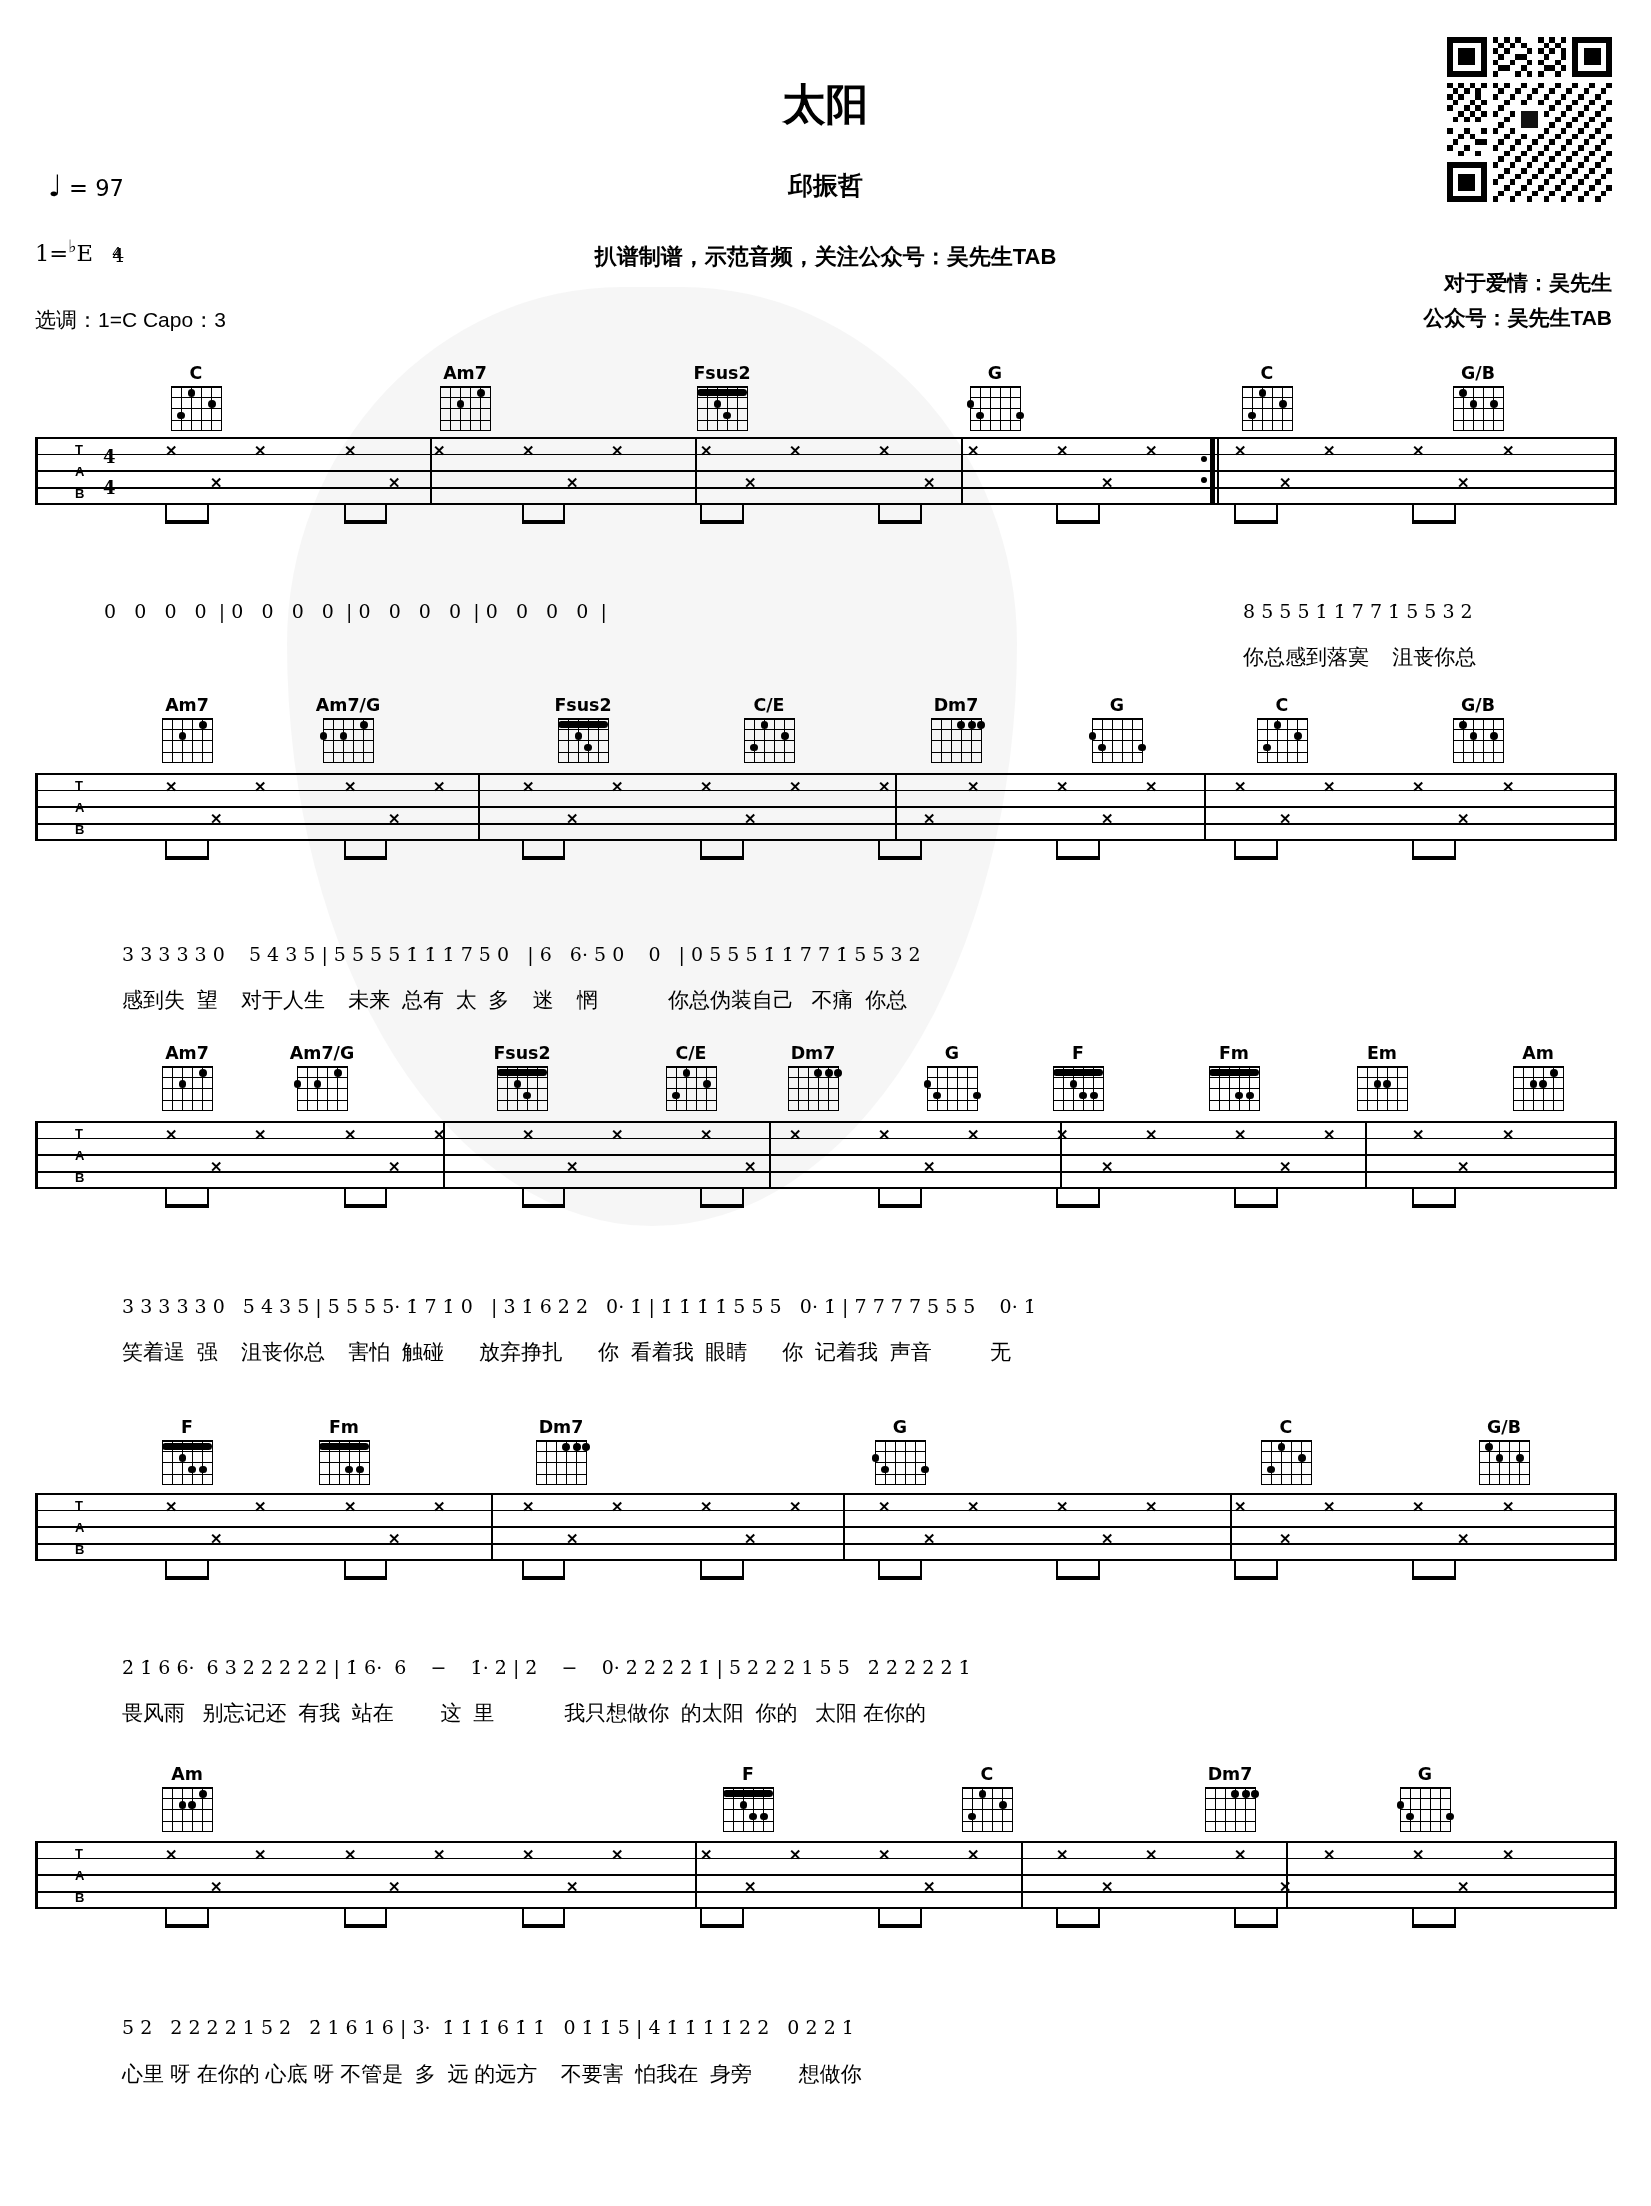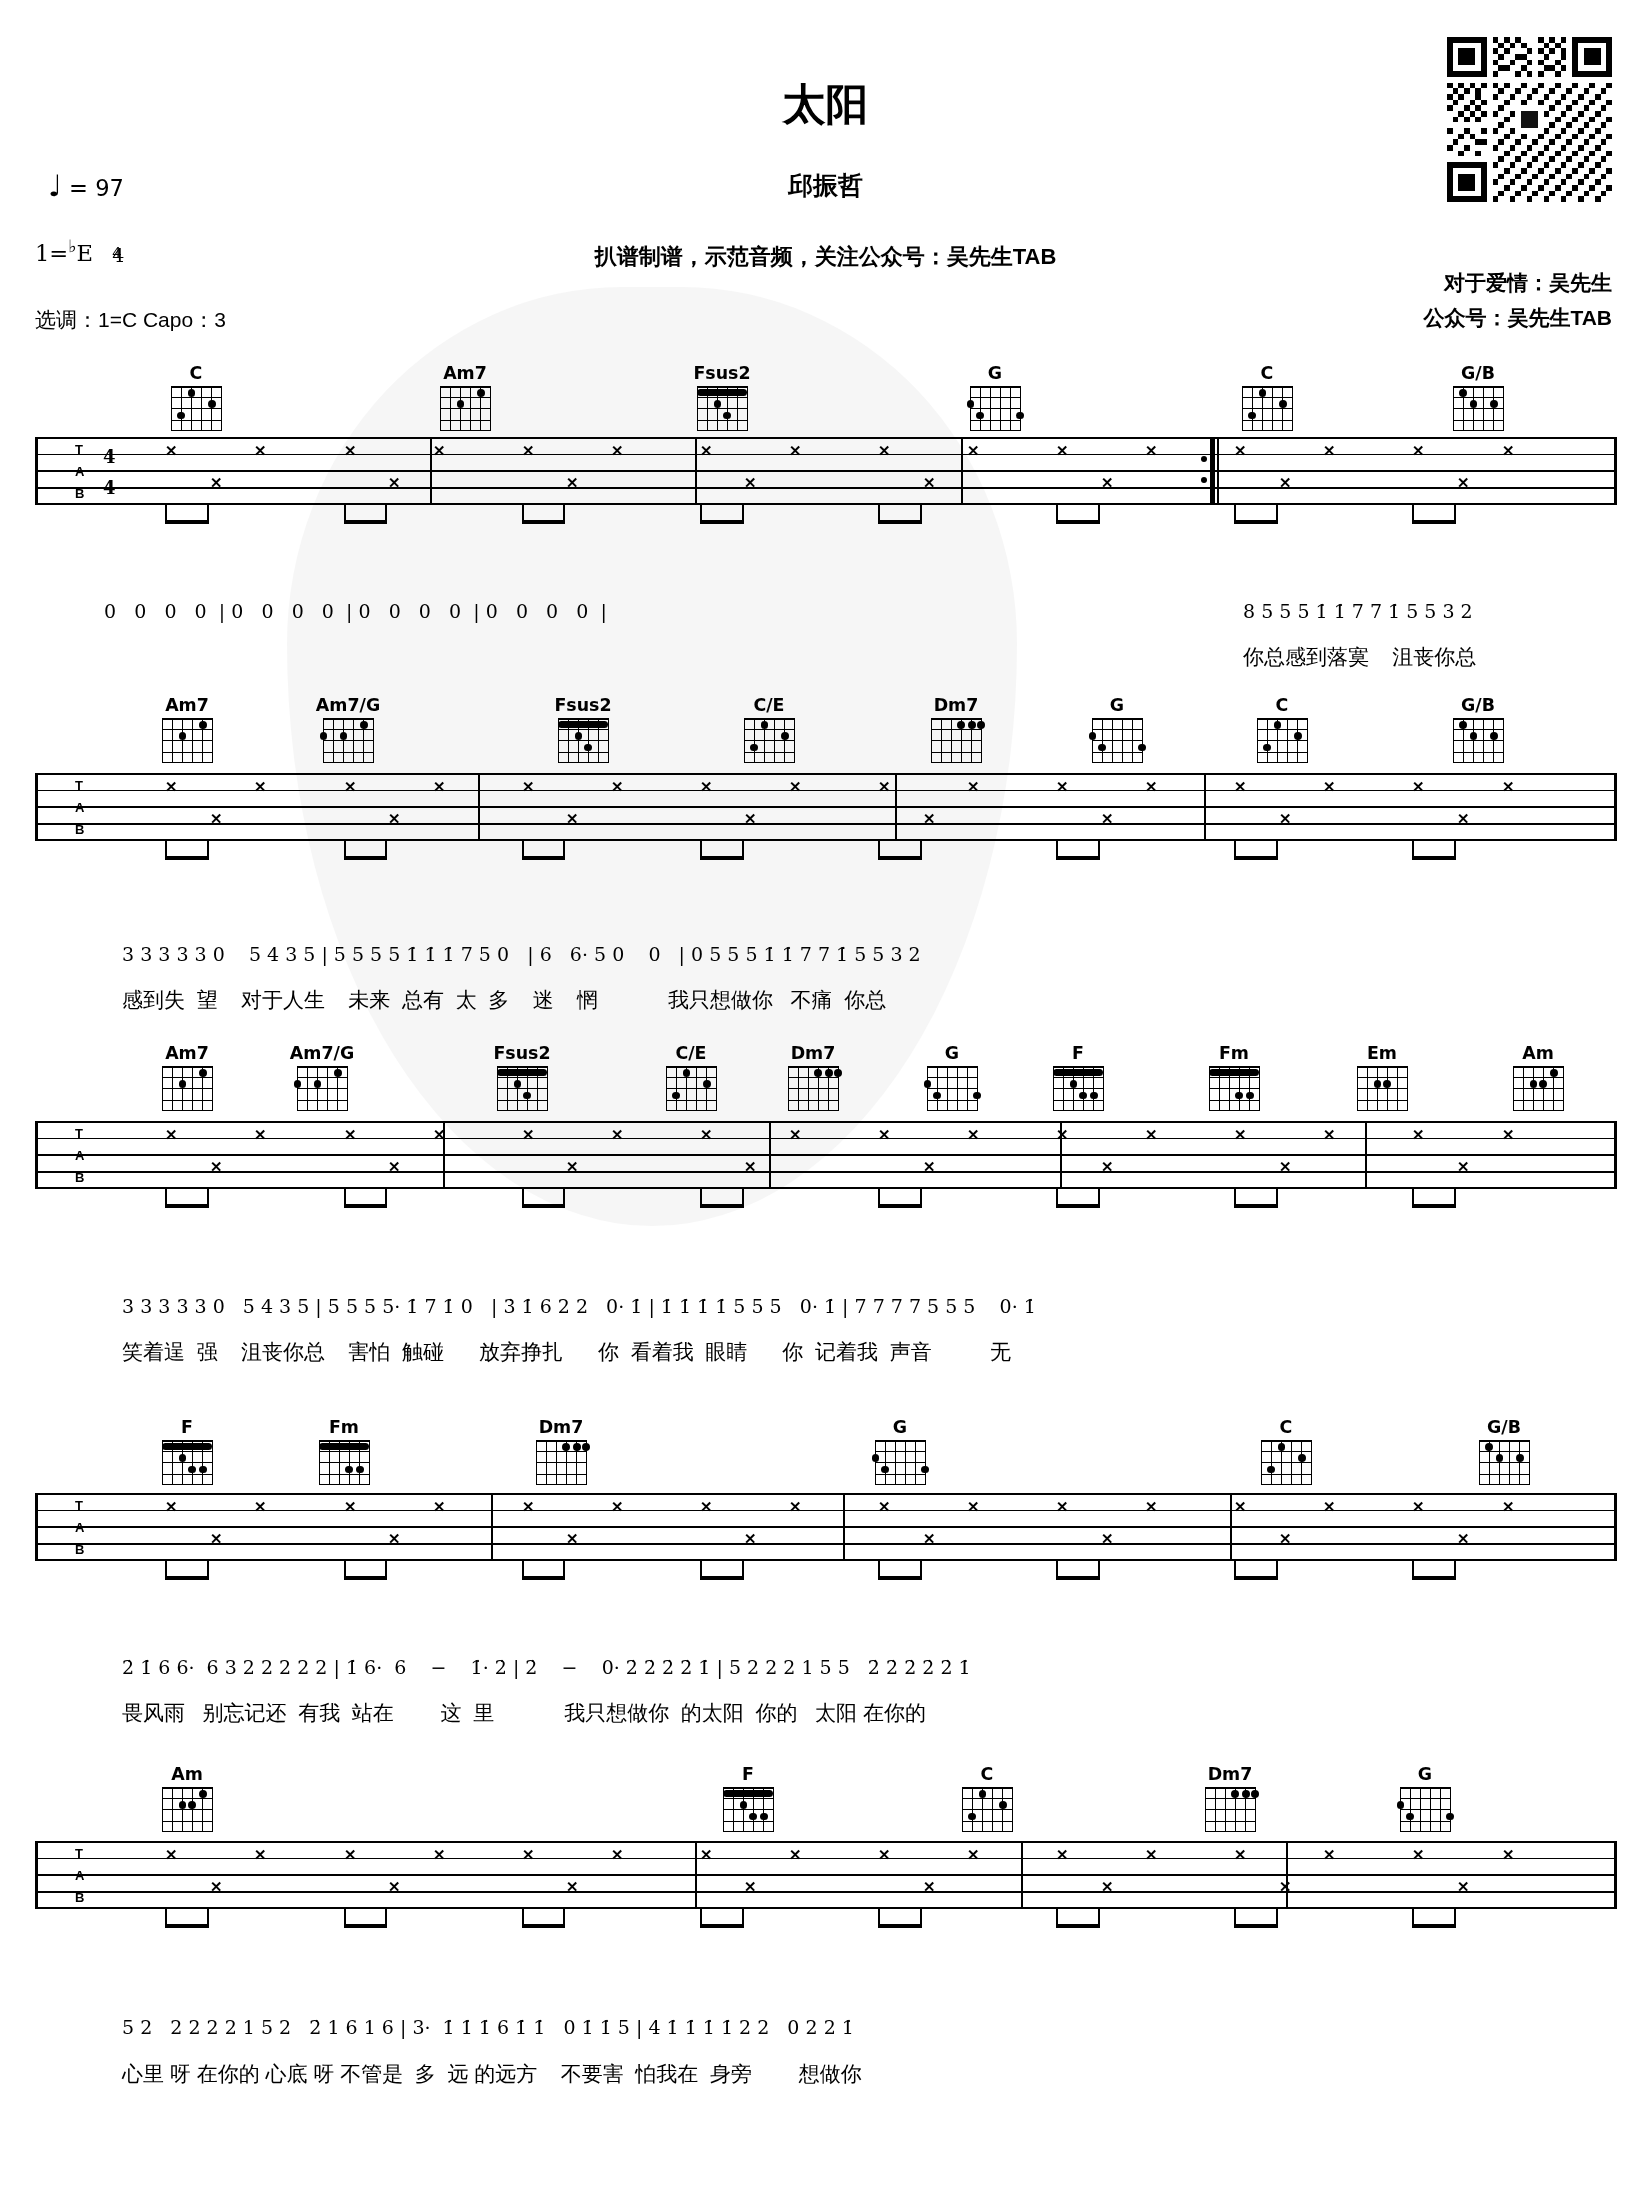--- a/index.html
+++ b/index.html
@@ -776,21 +776,21 @@
           <div class="stem" style="left: 1377px; top: 68px; height: 19px;"></div>
           <div class="beam" style="left: 1377px; top: 83px; width: 43px;"></div>
           <div class="stem" style="left: 1419px; top: 68px; height: 19px;"></div>
           <div class="xm" style="left: 1422px; top: 37px;">✕</div>
           <div class="xm" style="left: 1467px; top: 5.2px;">✕</div>
         </div>
 
       <div class="melody" style="top:943px;">
         <div class="mrow" style="left:122px;">3 3 3 3 3 0    5 4 3 5 | 5 5 5 5 1̇ 1̇ 1̇ 7 5 0   | 6   6· 5 0    0   | 0 5 5 5 1̇ 1̇ 7 7 1̇ 5 5 3 2</div>
       </div>
-      <div class="lyr" style="top:986px;left:122px;">感到失  望    对于人生    未来  总有  太  多    迷    惘            我只想做你   不痛  你总</div>
+      <div class="lyr" style="top:986px;left:122px;">感到失  望    对于人生    未来  总有  太  多    迷    惘            你总伪装自己   不痛  你总</div>
     </div>
 
     <div class="system" style="top:0;">
       <div class="chordbox" style="left:152px;top:1043px;">
         <div class="chordname">Am7</div>
         <div class="grid">
           <div class="nut"></div>
             <div class="h" style="top:11.3px"></div>
             <div class="h" style="top:22.6px"></div>
             <div class="h" style="top:34px"></div>

